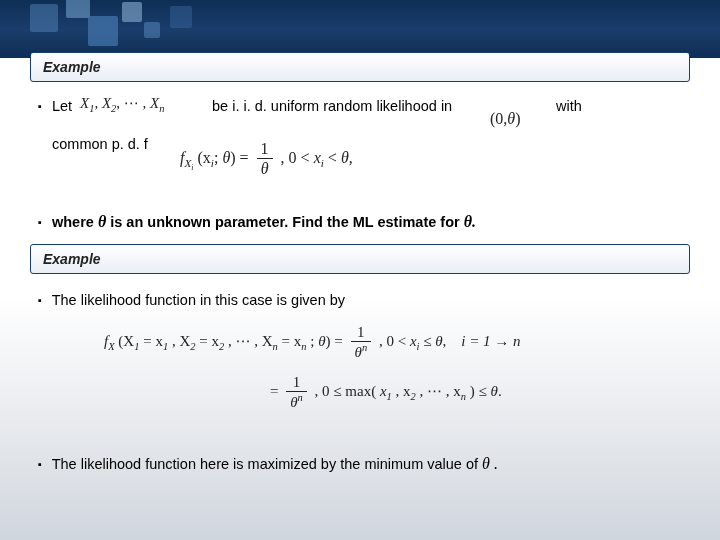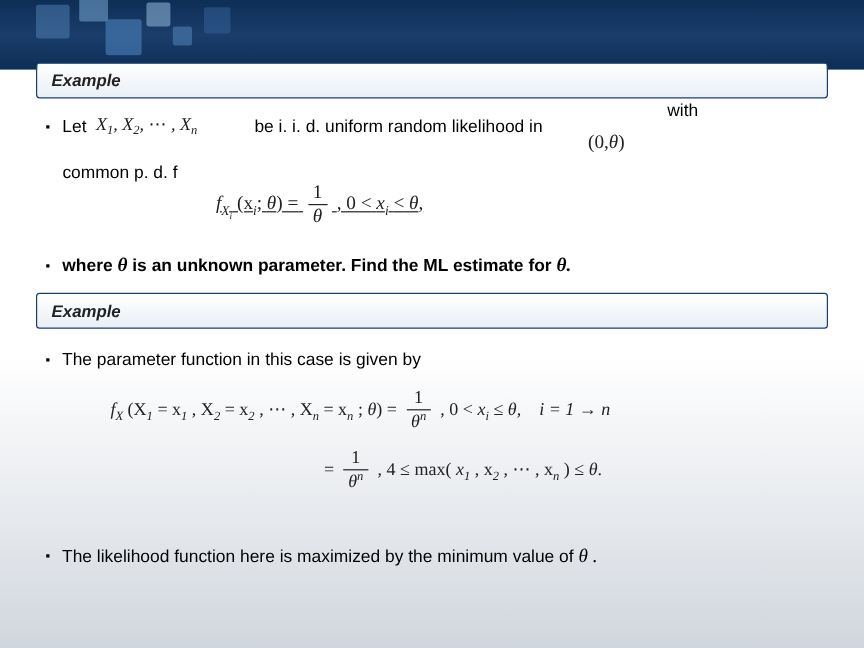--- a/index.html
+++ b/index.html
@@ -60,24 +60,24 @@
   <span class="mi">X</span><span class="sub">1</span>,
   <span class="mi">X</span><span class="sub">2</span>,
   <span style="font-style:normal;">⋯</span> ,
   <span class="mi">X</span><span class="sub">n</span>
 </div>
 <div class="bodytext" style="top:96px; left:212px;">be i. i. d. uniform random likelihood in</div>
 
 <div class="formula-img" style="top:94px; left:490px; font-size:16px;margin-top:16px;">
   <span style="font-style:normal;">(0,</span><span class="mi">θ</span><span style="font-style:normal;">)</span>
 </div>
-<div class="bodytext" style="top:83px; left:556px;">with</div>
+<div class="bodytext" style="top:96px; left:556px;">with</div>
 <div class="bodytext" style="top:134px; left:52px;">common p. d. f</div>
 
-<div class="formula-img" style="top:152px; left:180px; font-size:16px; white-space:nowrap;text-decoration:underline;">
+<div class="formula-img" style="top:140px; left:180px; font-size:16px; white-space:nowrap;">
   <span class="mi">f</span><span class="sub"><span>X</span><span class="sub">i</span></span>
   <span style="font-style:normal;">(x</span><span class="sub">i</span><span style="font-style:normal;">; </span><span class="mi">θ</span><span style="font-style:normal;">) =</span>
   <span class="frac" style="margin:0 4px;">
     <span class="num">1</span>
     <span class="den mi">θ</span>
   </span>
   <span style="font-style:normal;">,   0 &lt;</span>
   <span class="mi">x</span><span class="sub">i</span>
   <span style="font-style:normal;">&lt;</span>
   <span class="mi">θ</span><span style="font-style:normal;">,</span>
@@ -88,24 +88,24 @@
   <span class="theta" style="font-size:16px;">θ</span>
   <span>is an unknown parameter. Find the  ML estimate for</span>
   <span class="theta" style="font-size:16px;">θ.</span>
 </div>
 
 <div class="section-head" style="top:244px;">
   <span>Example</span>
 </div>
 
 <div class="bodytext bullet" style="top:290px; left:38px;">
-  <span>The parameter function in this case is given by</span>
+  <span>The likelihood function in this case is given by</span>
 </div>
 
-<div class="formula-img" style="top:324px; left:92px; font-size:15px; white-space:nowrap;">
+<div class="formula-img" style="top:324px; left:104px; font-size:15px; white-space:nowrap;">
   <span class="mi">f</span><span class="sub">X</span>
   <span style="font-style:normal;">(X</span><span class="sub">1</span>
   <span style="font-style:normal;">= x</span><span class="sub">1</span>
   <span style="font-style:normal;">, X</span><span class="sub">2</span>
   <span style="font-style:normal;">= x</span><span class="sub">2</span>
   <span style="font-style:normal;">, ⋯ , X</span><span class="sub">n</span>
   <span style="font-style:normal;">= x</span><span class="sub">n</span>
   <span style="font-style:normal;">; </span><span class="mi">θ</span><span style="font-style:normal;">) =</span>
   <span class="frac" style="margin:0 4px;">
     <span class="num">1</span>
@@ -118,21 +118,21 @@
   &nbsp;&nbsp;
   <span class="mi" style="">i = 1 → n</span>
 </div>
 
 <div class="formula-img" style="top:374px; left:270px; font-size:15px; white-space:nowrap;">
   <span style="font-style:normal;">=</span>
   <span class="frac" style="margin:0 4px;">
     <span class="num">1</span>
     <span class="den"><span class="mi">θ</span><span class="sup">n</span></span>
   </span>
-  <span style="font-style:normal;">,   4 ≤ max(</span>
+  <span style="font-style:normal;">,   0 ≤ max(</span>
   <span class="mi">x</span><span class="sub">1</span>
   <span style="font-style:normal;">, x</span><span class="sub">2</span>
   <span style="font-style:normal;">, ⋯ , x</span><span class="sub">n</span>
   <span style="font-style:normal;">) ≤</span>
   <span class="mi">θ</span><span style="font-style:normal;">.</span>
 </div>
 
 <div class="bodytext bullet" style="top:452px; left:38px;">
   <span>The likelihood function here is maximized by the minimum value of</span>
   <span class="theta" style="font-size:16px;">θ .</span>

